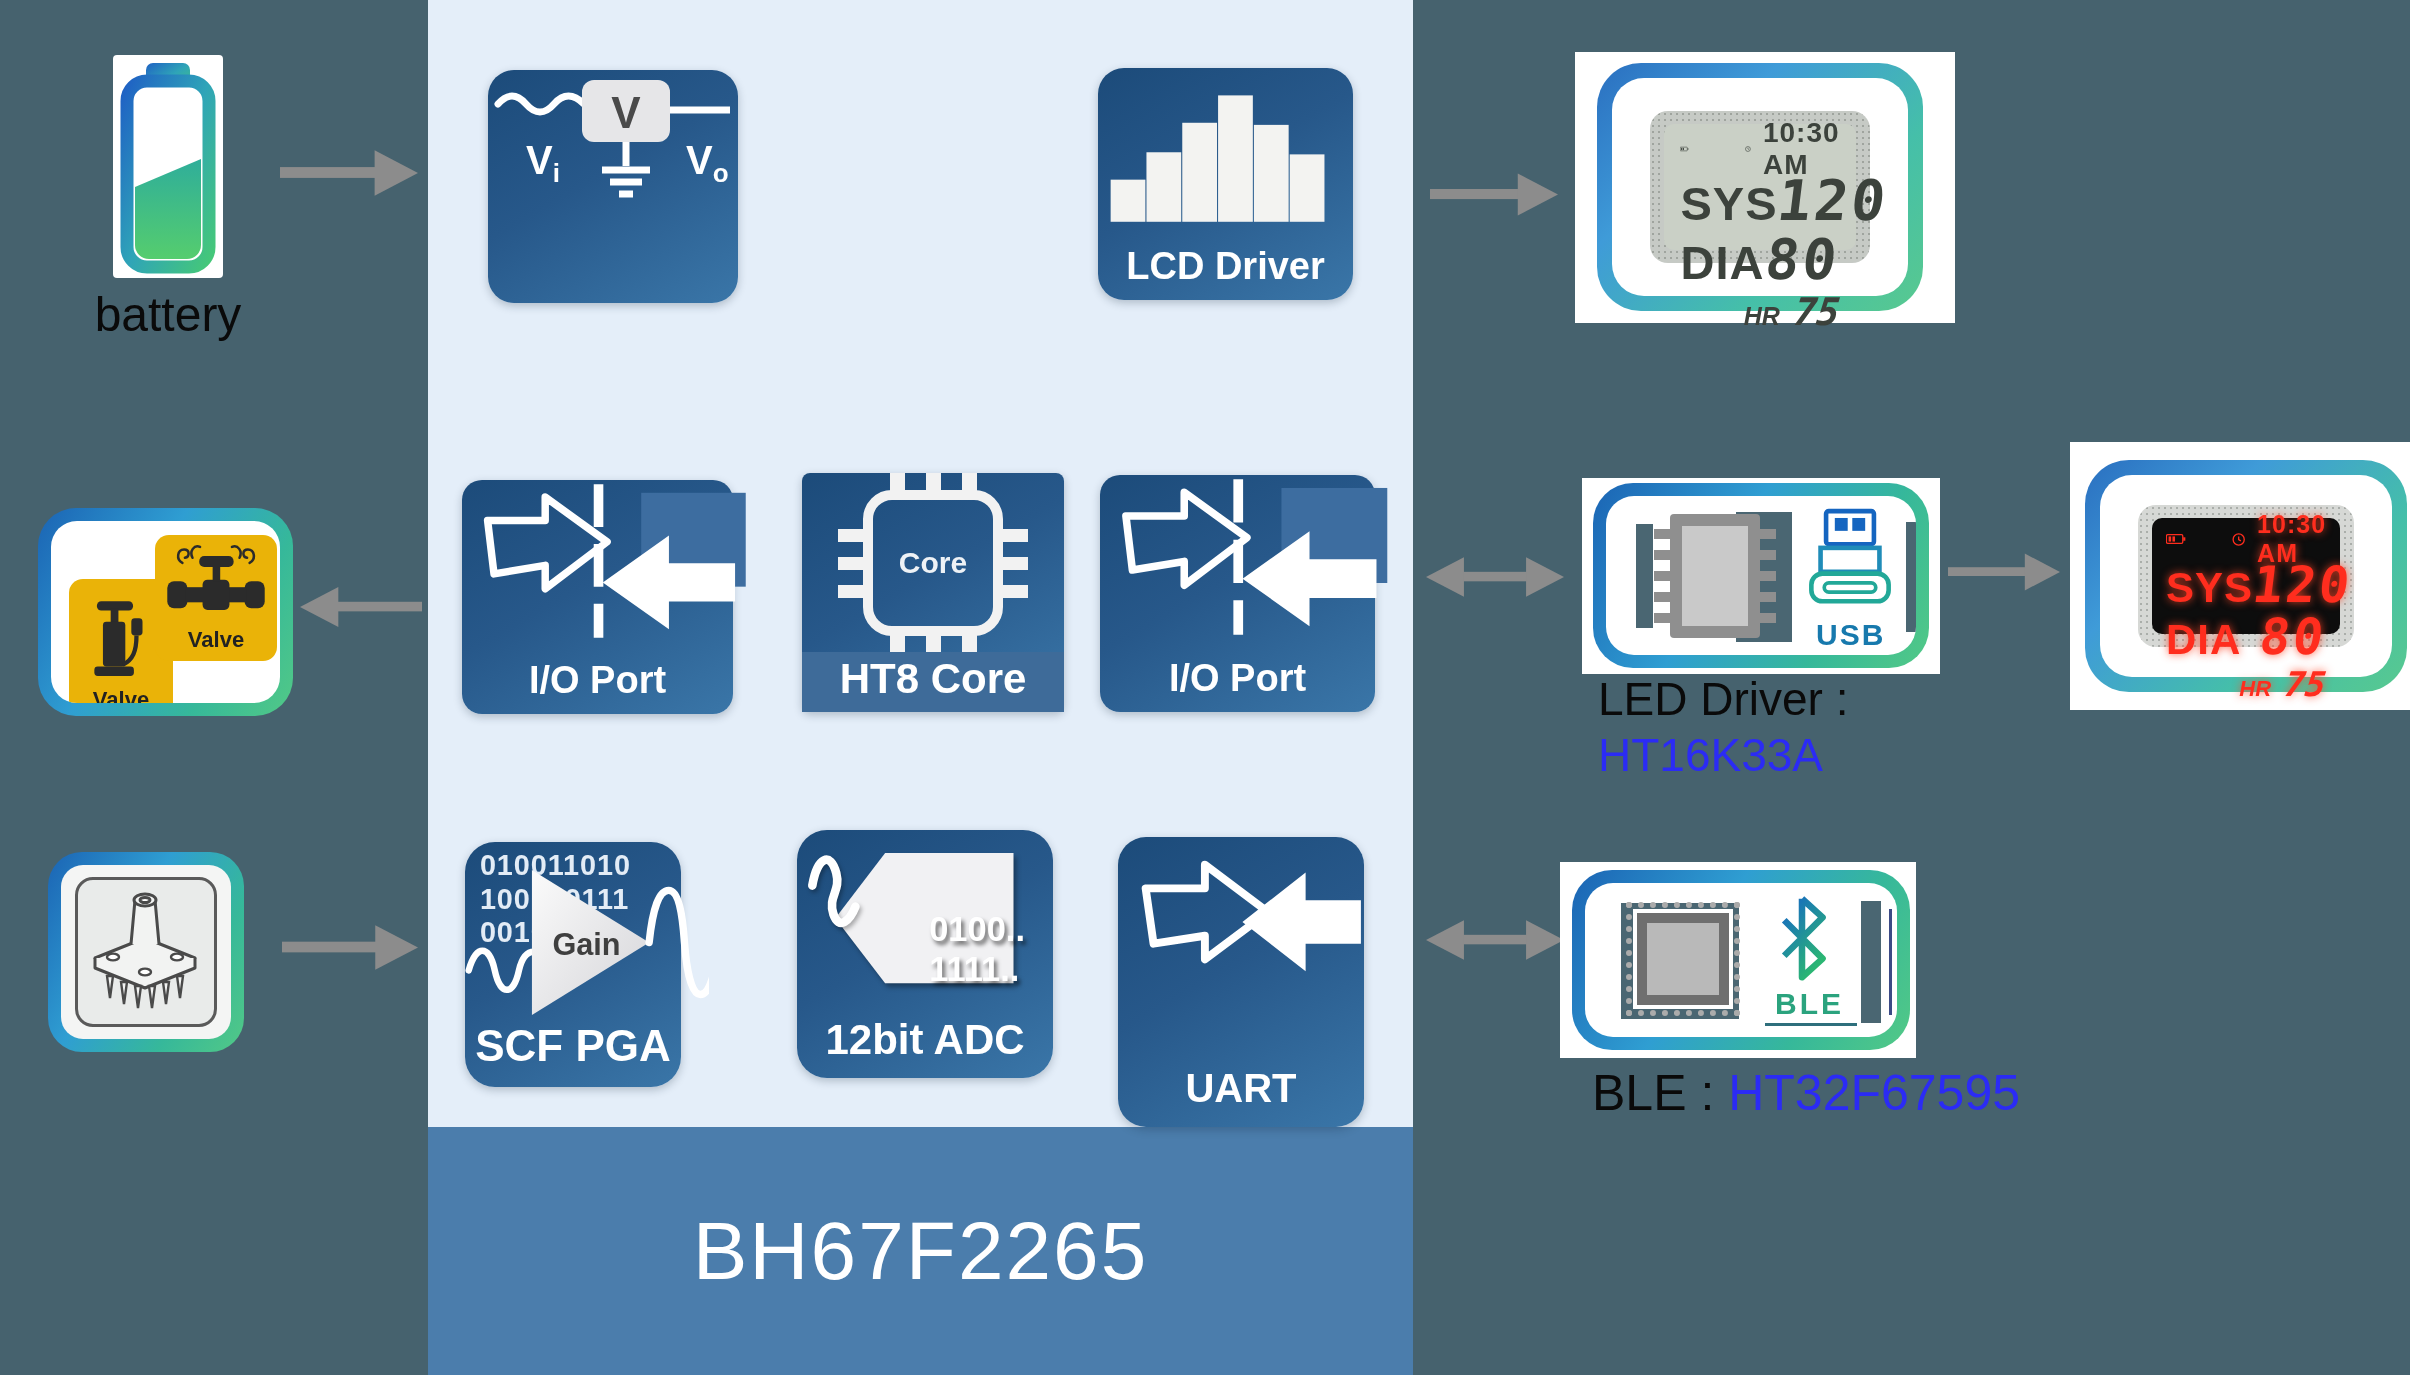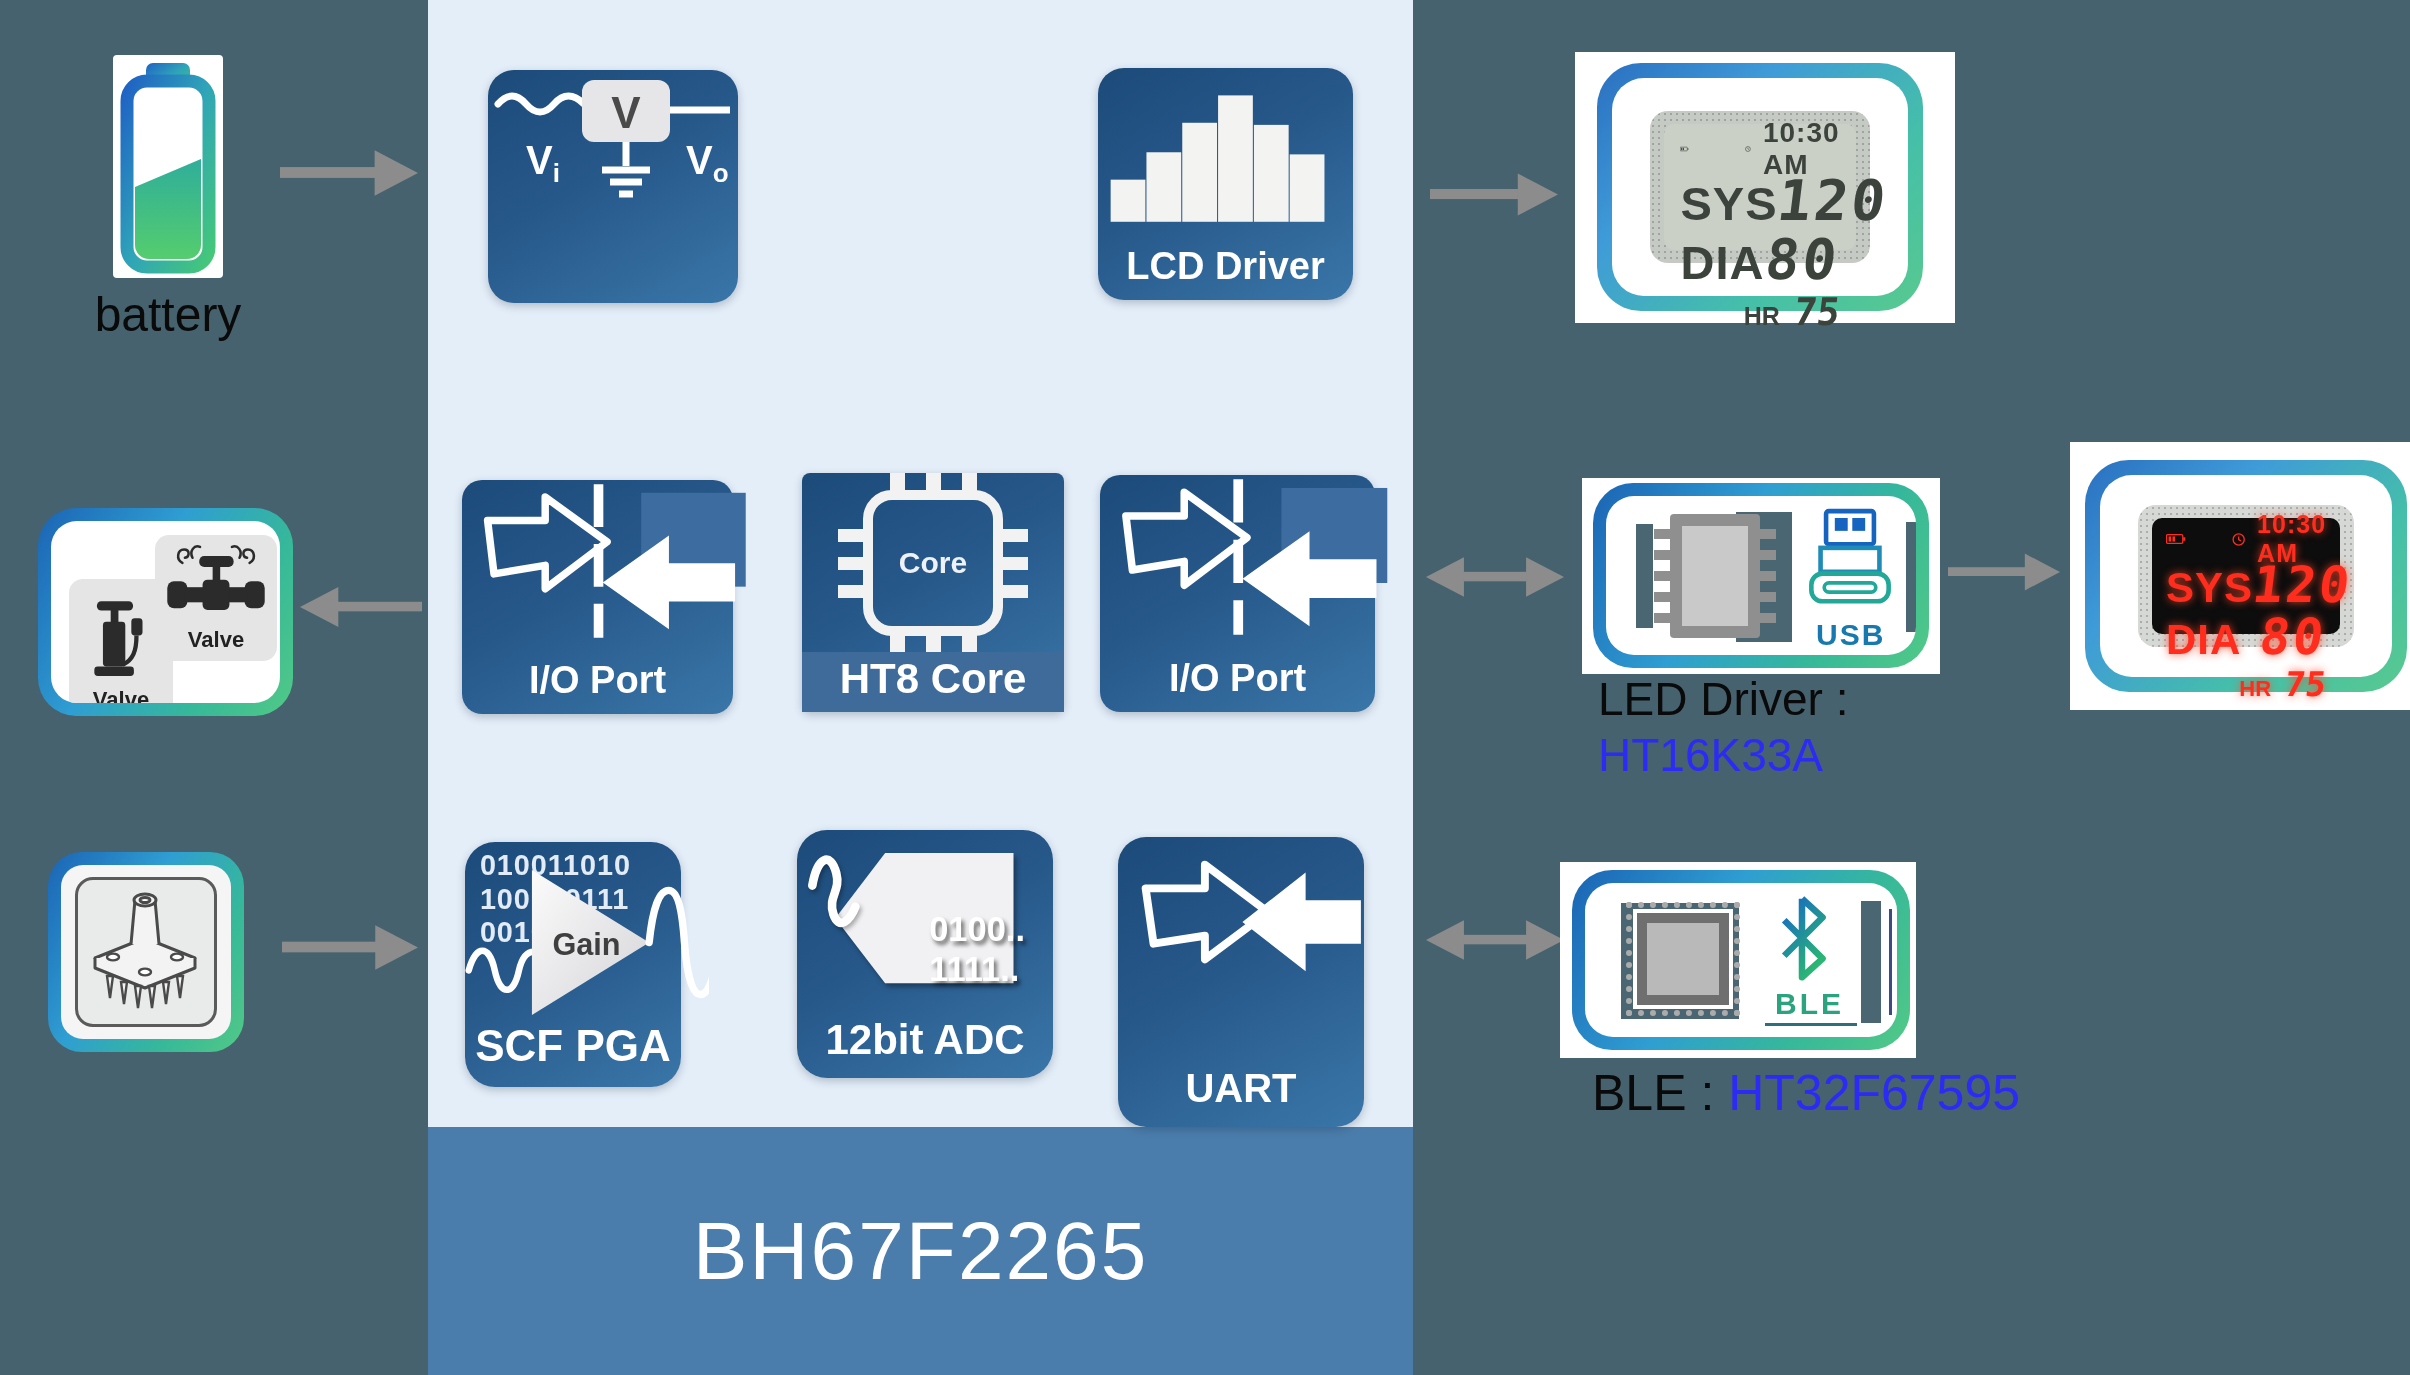--- a/index.html
+++ b/index.html
@@ -35,32 +35,32 @@
          background-color:#c6cac5;background-image:radial-gradient(#9fa49e 1.2px,transparent 1.2px);background-size:6px 6px;}
   .frame.red{background-color:#d6d8d5;background-image:radial-gradient(#aaaeaa 1.2px,transparent 1.2px);}
   .screen{position:absolute;left:14px;top:13px;right:14px;bottom:13px;border-radius:10px;background:#cad0c6;
           padding:6px 16px;box-sizing:border-box;color:#3c423c;}
   .screen.red{background:#0d0d0d;color:#ff2d1e;}
   .scr-row1{display:flex;align-items:center;gap:12px;height:34px;margin-top:2px;}
   .scr-time{font-weight:bold;font-size:28px;margin-left:auto;letter-spacing:1px;}
   .scr-row{display:flex;align-items:baseline;justify-content:space-between;margin-top:2px;}
   .scr-lab{font-weight:bold;font-size:47px;letter-spacing:1px;}
   .seg{font-family:"DejaVu Sans Mono",monospace;font-weight:bold;font-size:56px;transform:skewX(-7deg);letter-spacing:3px;}
-  .scr-hr{display:flex;align-items:baseline;justify-content:flex-end;gap:14px;margin-top:-2px;}
+  .scr-hr{display:flex;align-items:baseline;justify-content:flex-end;gap:14px;margin-top:-2px;font-style:italic;}
   .scr-hrlab{font-weight:bold;font-size:25px;}
   .scr-hrval{font-family:"DejaVu Sans Mono",monospace;font-weight:bold;font-size:38px;transform:skewX(-7deg);}
   .screen.red .scr-time,.screen.red .scr-lab,.screen.red .seg,.screen.red .scr-hrlab,.screen.red .scr-hrval{
       text-shadow:0 0 8px rgba(255,70,40,.85);}
 
   
   .cap{color:#0a0a0a;font-size:46px;font-weight:400;}
   .part{color:#2b2bf5;font-size:46px;font-weight:400;}
 
   
-  .graycard{position:absolute;background:#e5e5e5;border-radius:14px;display:flex;flex-direction:column;align-items:center;justify-content:flex-end;}
+  .graycard{position:absolute;background:#eab308;border-radius:14px;display:flex;flex-direction:column;align-items:center;justify-content:flex-end;}
   .graycard .glab{font-weight:bold;font-size:22px;color:#222;margin:2px 0 8px;}
 
   
   .soic{display:flex;align-items:center;}
   .pincol{display:flex;flex-direction:column;gap:11px;}
   .pin{width:16px;height:10px;background:#8f8f8f;}
   .soicbody{width:90px;height:124px;background:#8f8f8f;border-radius:4px;display:flex;align-items:center;justify-content:center;}
   .soicdie{width:66px;height:100px;background:#c9c9c9;}
 
   

